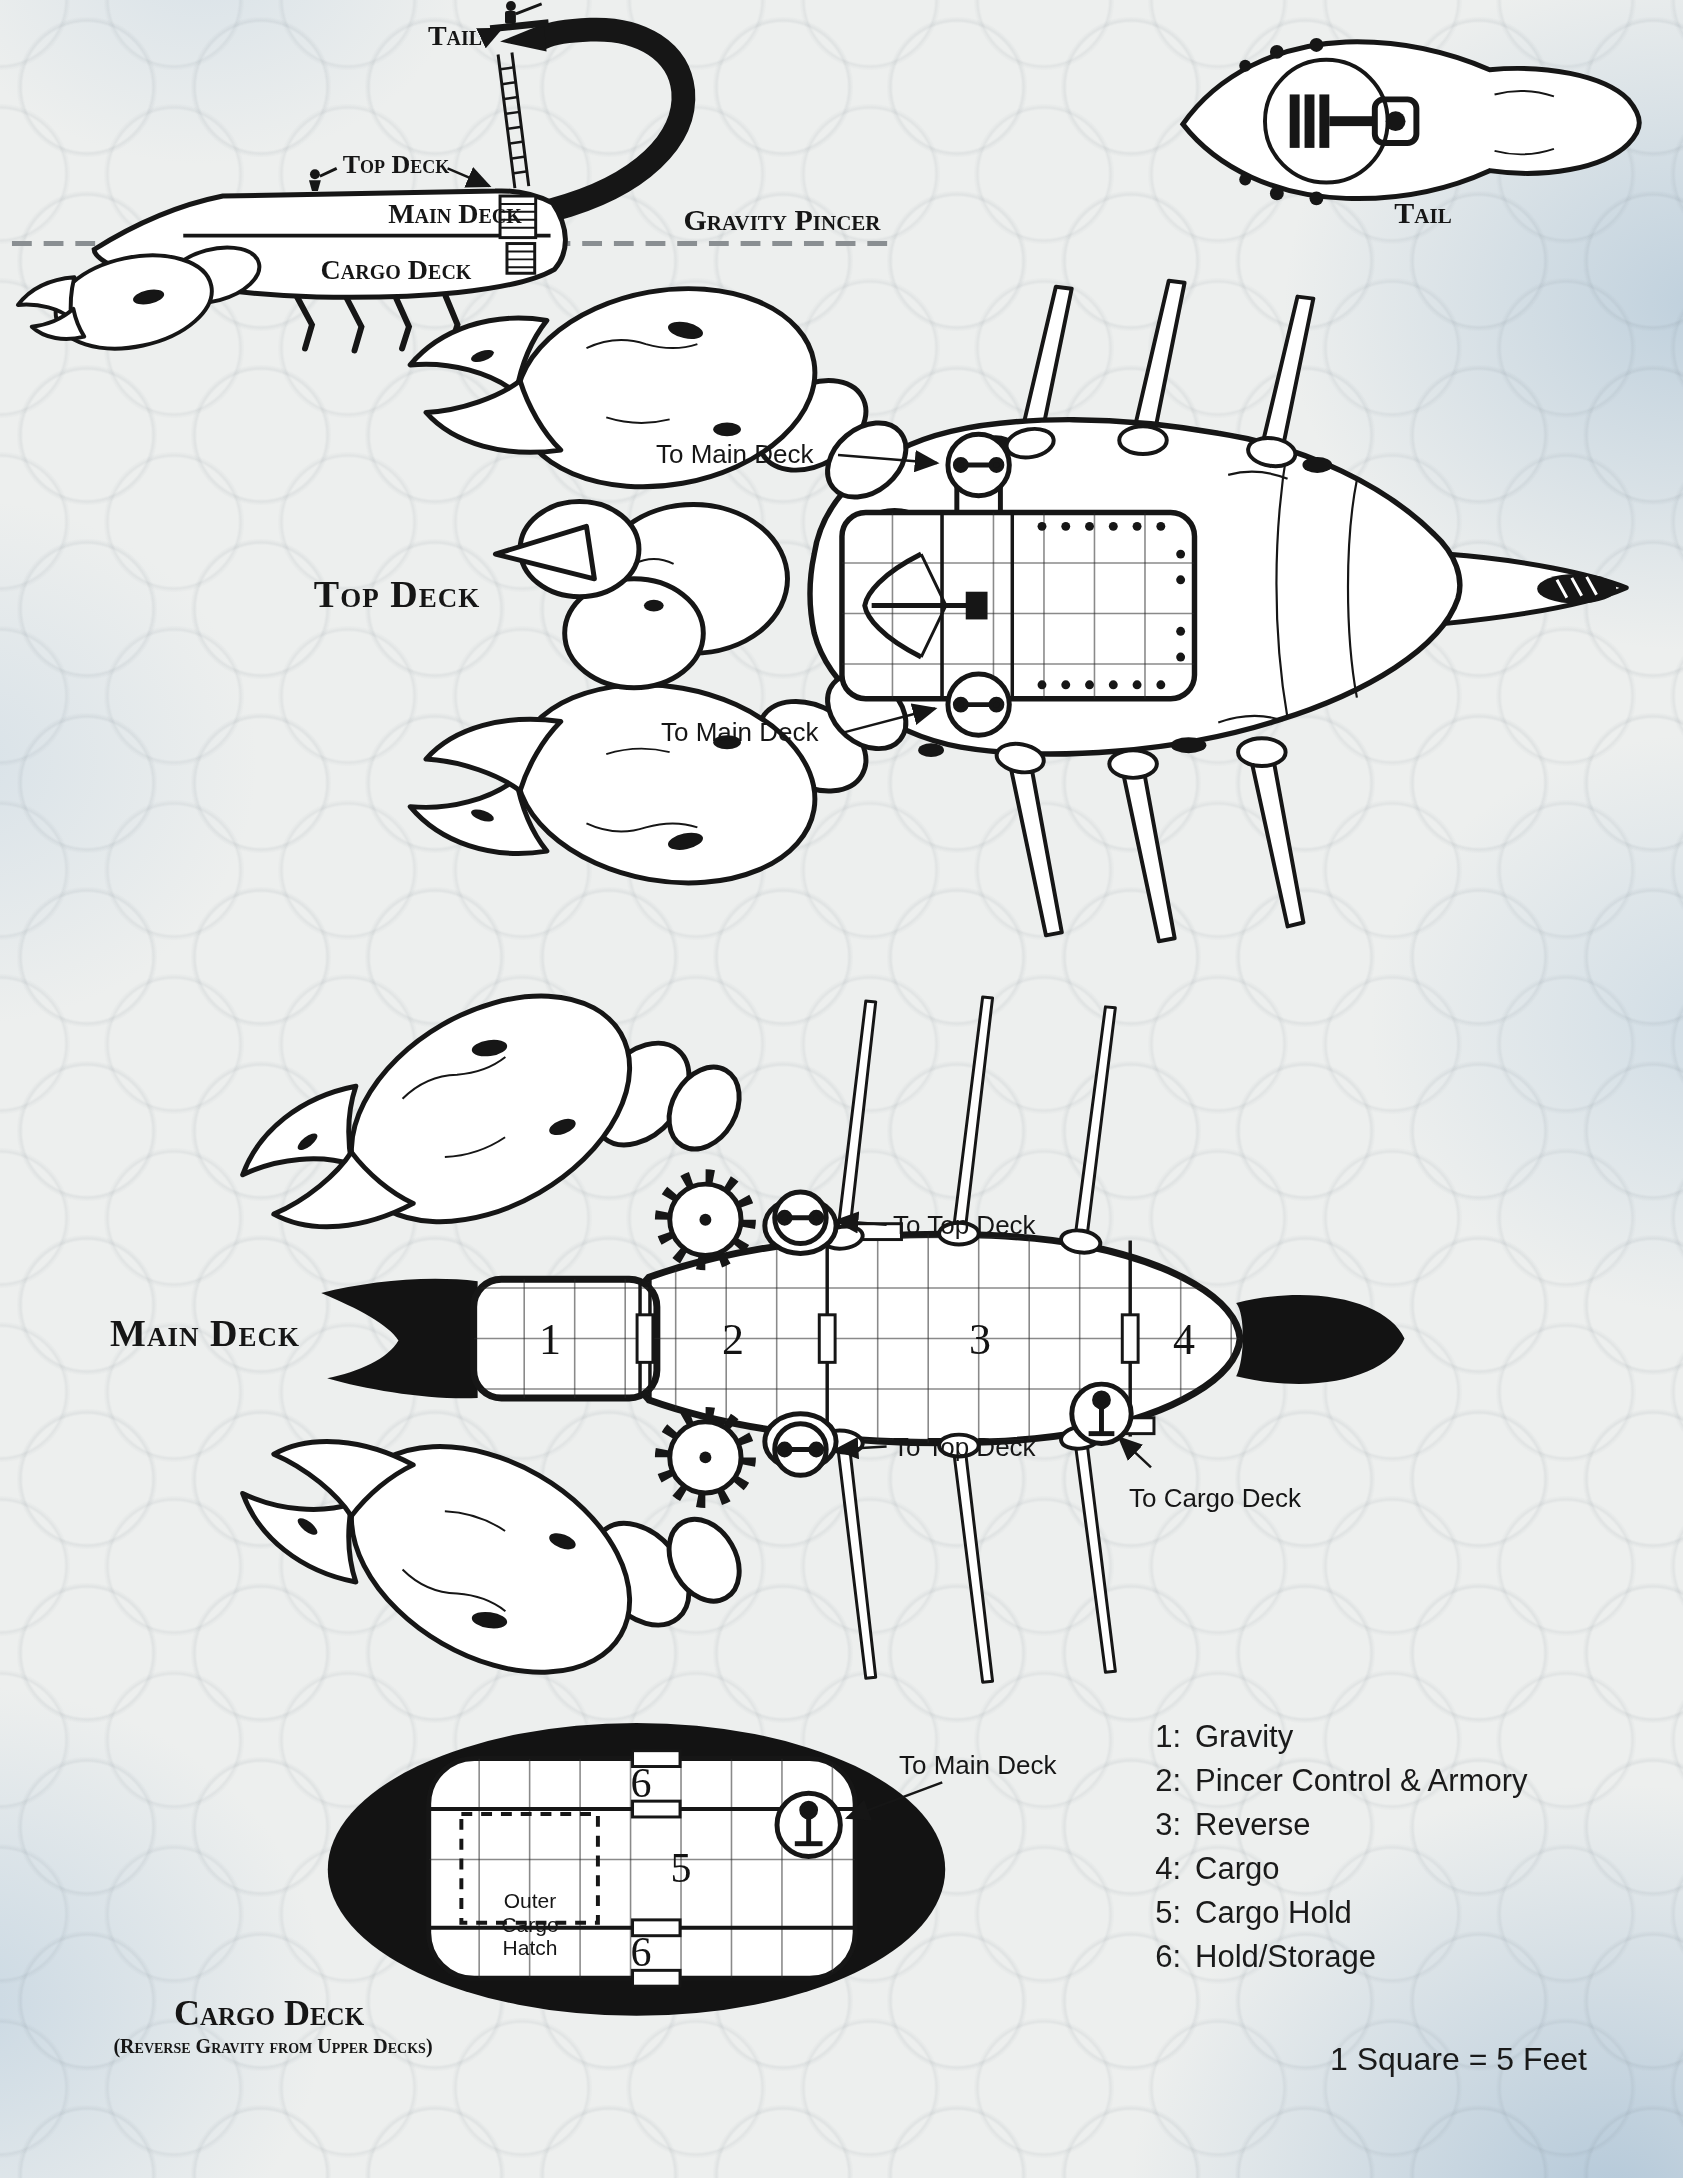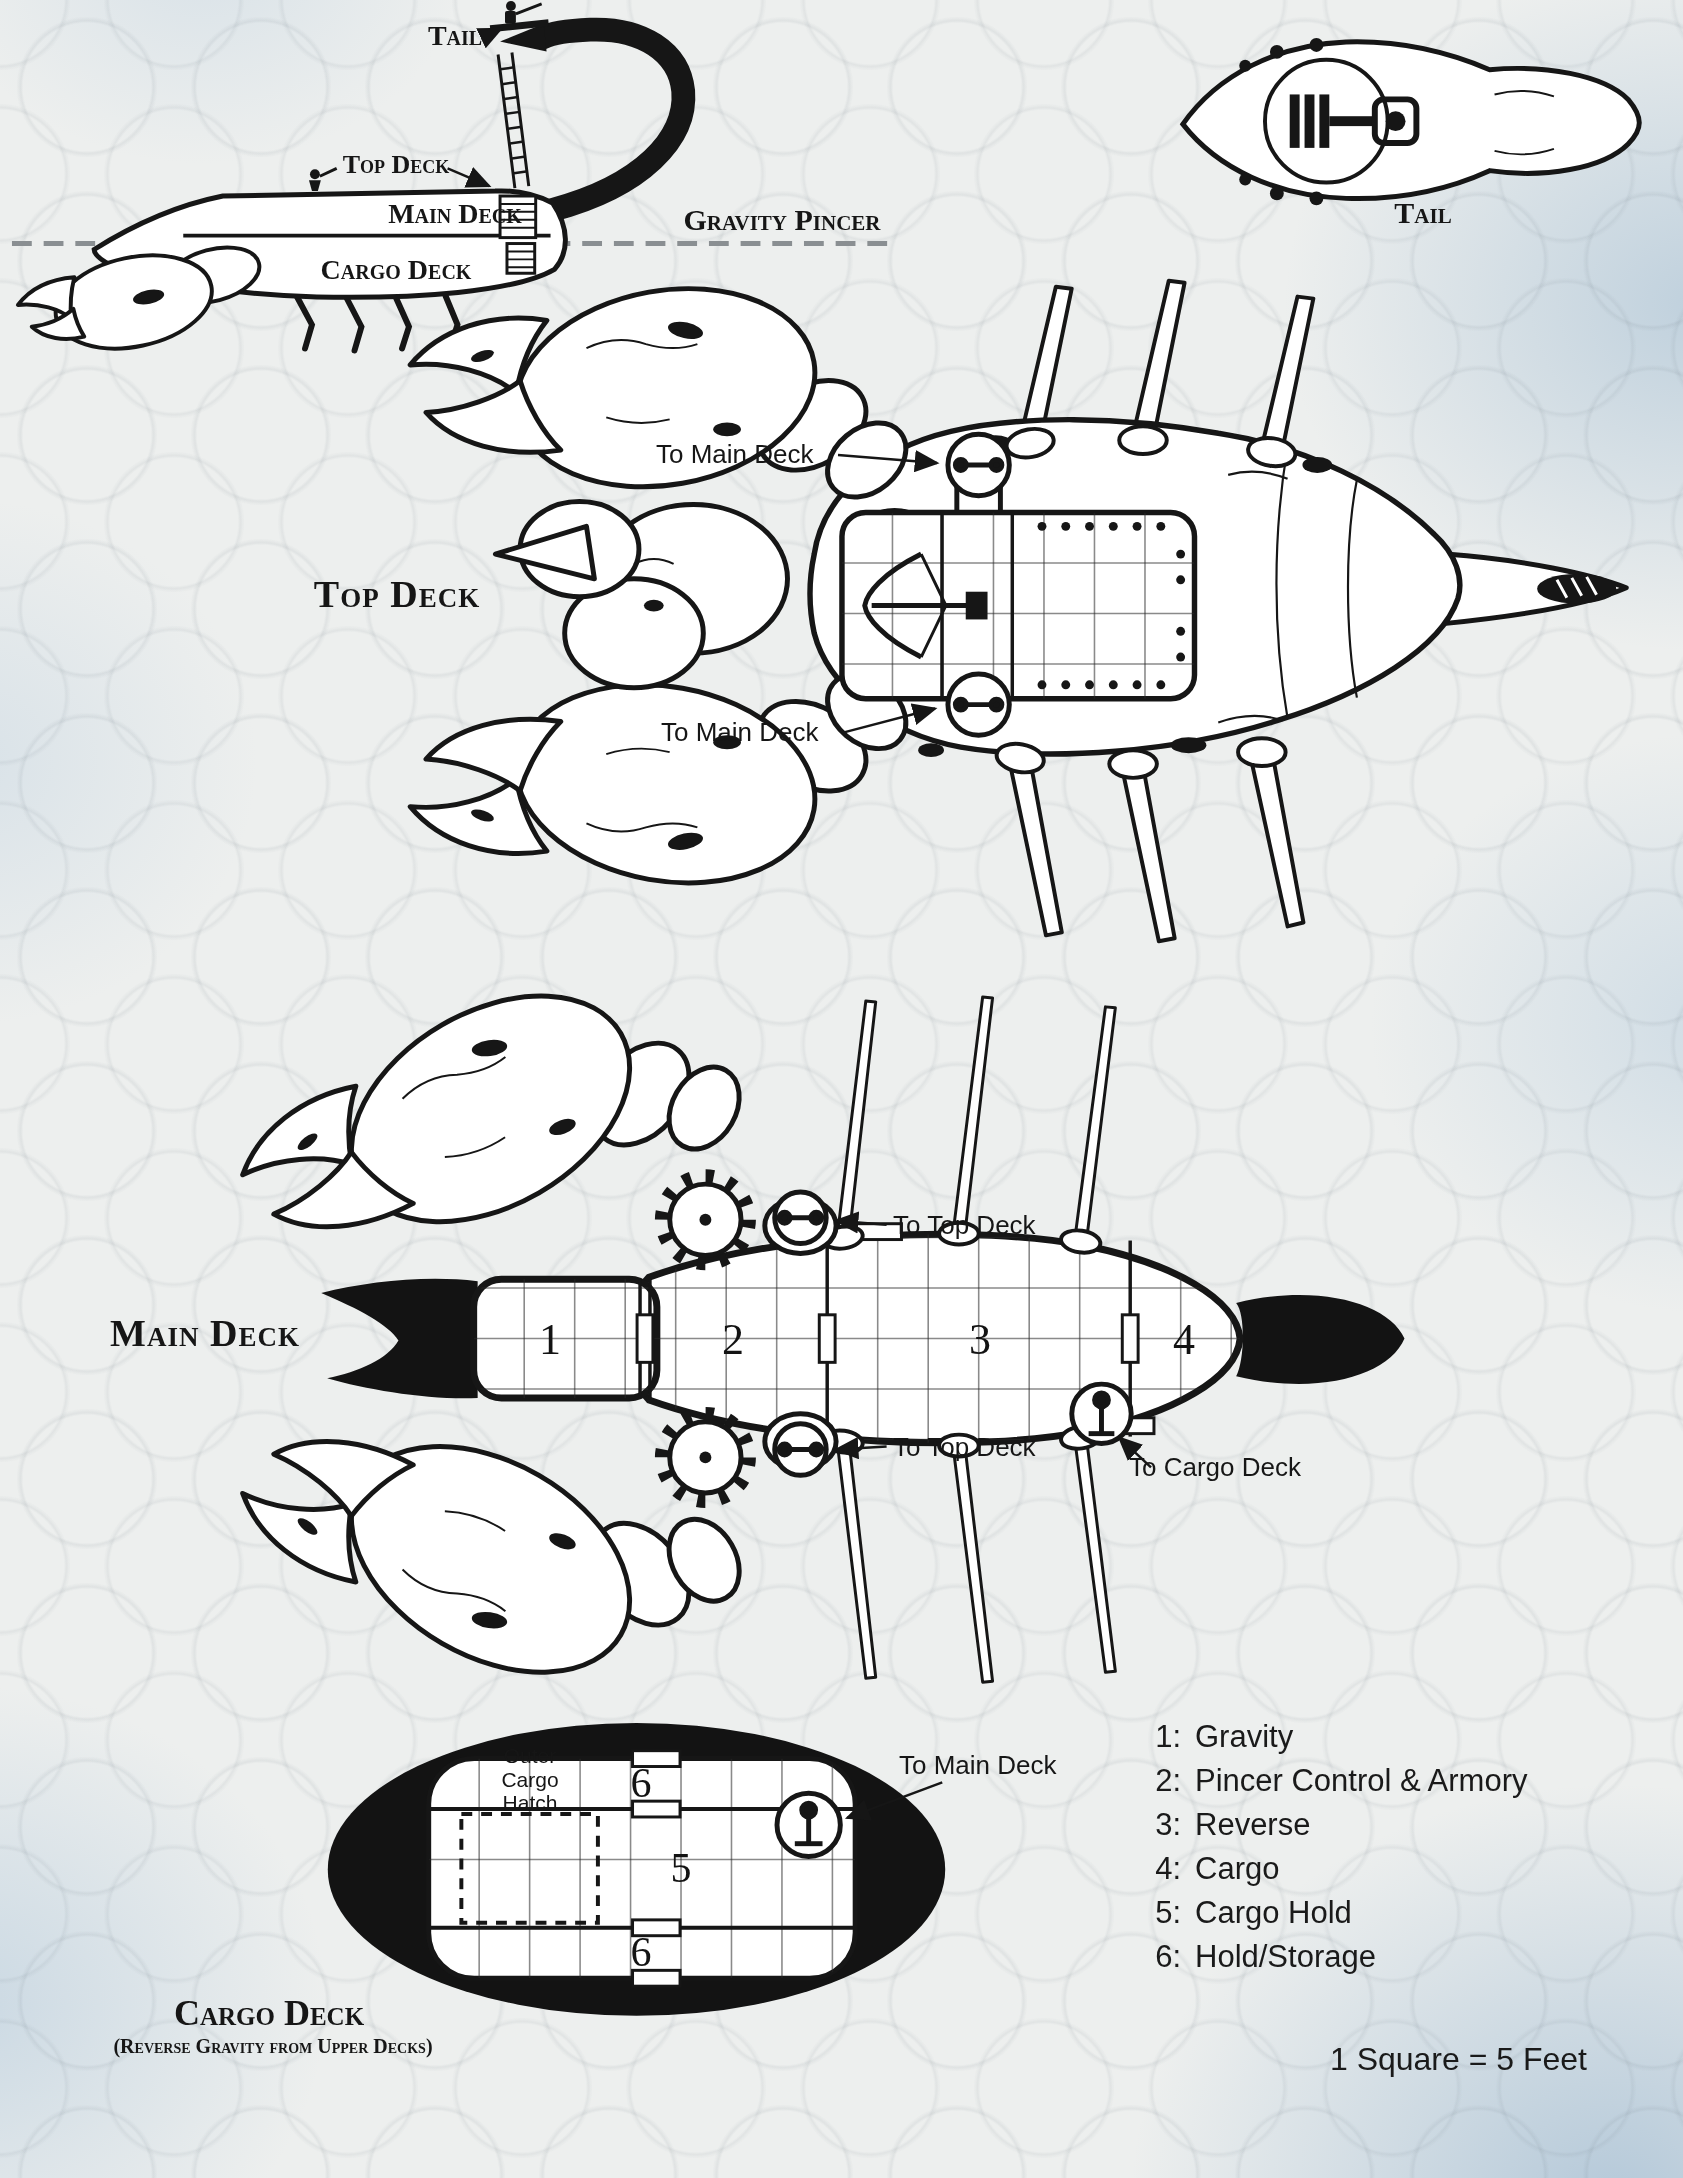--- a/index.html
+++ b/index.html
@@ -425,28 +425,28 @@
   <div class="abs ann" style="left:656px;top:439px">To Main Deck</div>
   <div class="abs ann" style="left:661px;top:717px">To Main Deck</div>
 
   <div class="abs ctr fantasy deck-title" style="left:205px;top:1311px">Main Deck</div>
   <div class="abs ctrxy roomnum" style="left:550px;top:1339px">1</div>
   <div class="abs ctrxy roomnum" style="left:733px;top:1339px">2</div>
   <div class="abs ctrxy roomnum" style="left:980px;top:1339px">3</div>
   <div class="abs ctrxy roomnum" style="left:1184px;top:1339px">4</div>
   <div class="abs ann" style="left:893px;top:1210px">To Top Deck</div>
   <div class="abs ann" style="left:893px;top:1432px">To Top Deck</div>
-  <div class="abs ann" style="left:1129px;top:1452px">To Cargo Deck</div>
+  <div class="abs ann" style="left:1129px;top:1483px">To Cargo Deck</div>
 
   <div class="abs ctr fantasy" style="left:269px;top:1992px;font-size:36px">Cargo Deck</div>
   <div class="abs ctr fantasy subtitle" style="left:273px;top:2035px">(Reverse Gravity from Upper Decks)</div>
   <div class="abs ctrxy roomnum roomnum-sm" style="left:641px;top:1783px">6</div>
   <div class="abs ctrxy roomnum roomnum-sm" style="left:681px;top:1868px">5</div>
   <div class="abs ctrxy roomnum roomnum-sm" style="left:641px;top:1952px">6</div>
-  <div class="abs ctrxy hatch-note" style="left:530px;top:1779px;width:103px">Outer Cargo Hatch</div>
+  <div class="abs ctrxy hatch-note" style="left:530px;top:1924px;width:103px">Outer Cargo Hatch</div>
   <div class="abs ann" style="left:899px;top:1750px">To Main Deck</div>
 
   <div class="abs legend" style="left:1141px;top:1695px">
     <div class="legend-items">
       <div class="legend-row">
           <span class="legend-num">1:</span>
           <span>Gravity</span>
         </div>
       <div class="legend-row">
           <span class="legend-num">2:</span>

